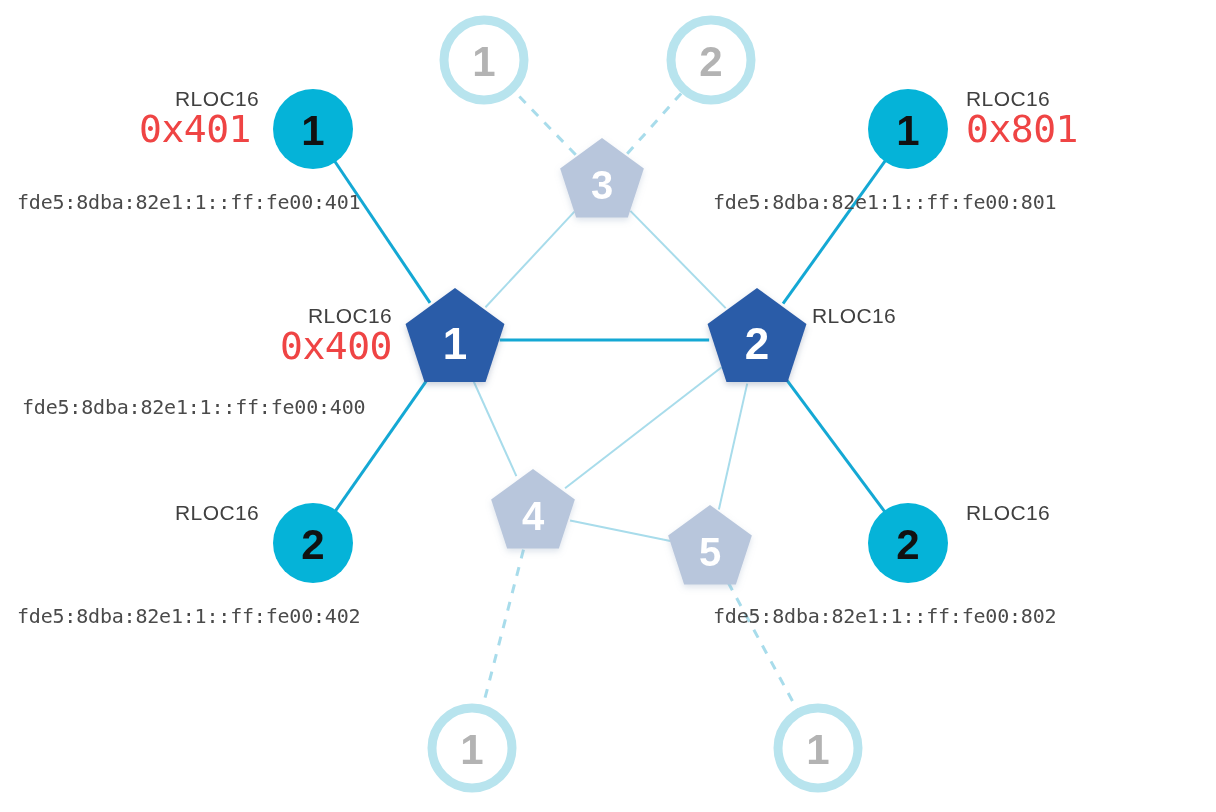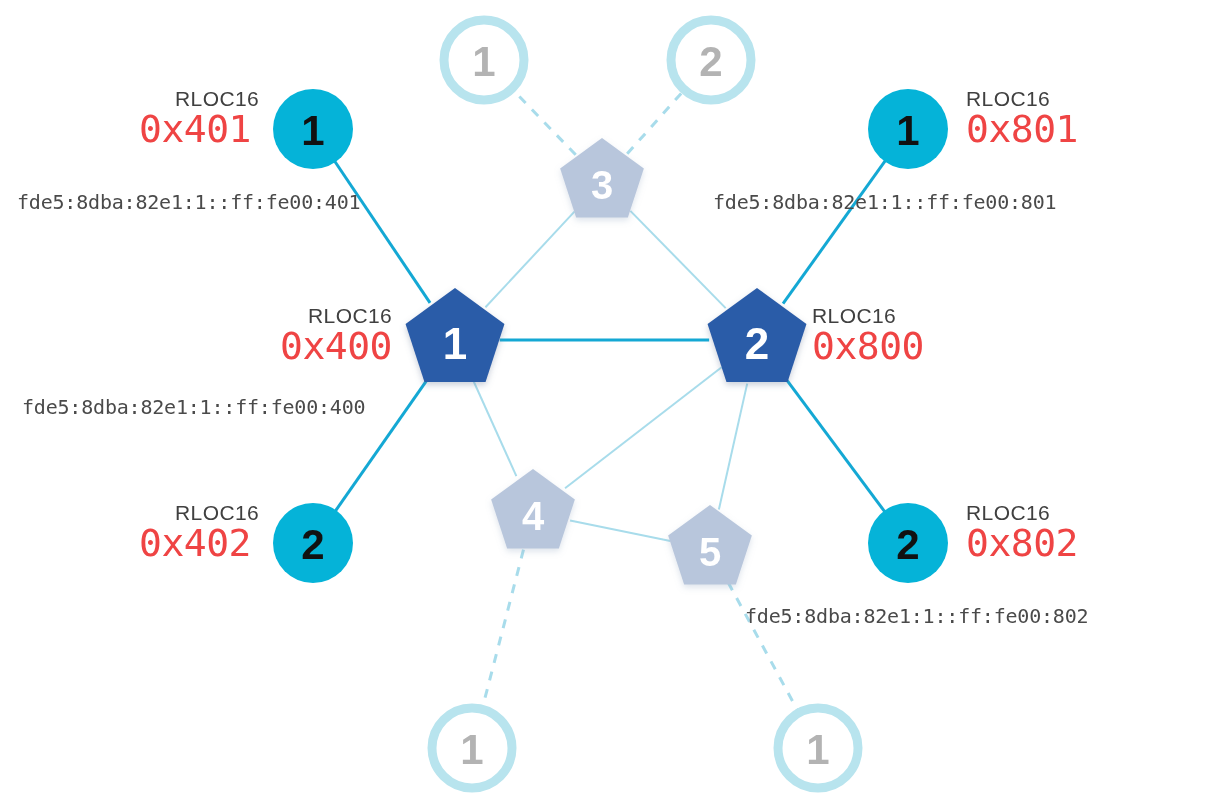--- a/index.html
+++ b/index.html
@@ -101,29 +101,27 @@
           <text x="757" y="343" fill="#ffffff" font-size="44" class="nodenum">2</text>
         </g>
       </g>
   </svg>
 
   <div class="lbl rloc-tag" style="left:308px;top:305px;">RLOC16</div>
   <div class="lbl rloc-val" style="left:272px;top:327px;margin-left:8px;">0x400</div>
   <div class="lbl addr" style="left:22px;top:397px;text-align:right;">fde5:8dba:82e1:1::ff:fe00:400</div>
 
   <div class="lbl rloc-tag" style="left:812px;top:305px;">RLOC16</div>
-  <div class="lbl rloc-val" style="left:812px;top:327px;">0x800</div>
 
   <div class="lbl rloc-tag" style="left:175px;top:88px;">RLOC16</div>
   <div class="lbl rloc-val" style="left:139px;top:110px;">0x401</div>
   <div class="lbl addr" style="left:17px;top:192px;">fde5:8dba:82e1:1::ff:fe00:401</div>
 
   <div class="lbl rloc-tag" style="left:175px;top:502px;">RLOC16</div>
-  <div class="lbl rloc-val" style="left:139px;top:524px;">0x402</div>
+  <div class="lbl addr" style="left:17px;top:606px;">fde5:8dba:82e1:1::ff:fe00:402</div>
 
   <div class="lbl rloc-tag" style="left:966px;top:88px;">RLOC16</div>
   <div class="lbl rloc-val" style="left:966px;top:110px;">0x801</div>
   <div class="lbl addr" style="left:713px;top:192px;">fde5:8dba:82e1:1::ff:fe00:801</div>
 
   <div class="lbl rloc-tag" style="left:966px;top:502px;">RLOC16</div>
-  <div class="lbl rloc-val" style="left:966px;top:524px;">0x802</div>
-  <div class="lbl addr" style="left:713px;top:606px;margin-left:32px;">fde5:8dba:82e1:1::ff:fe00:802</div>
+  <div class="lbl addr" style="left:713px;top:606px;">fde5:8dba:82e1:1::ff:fe00:802</div>
 </div>
 
 </body></html>

